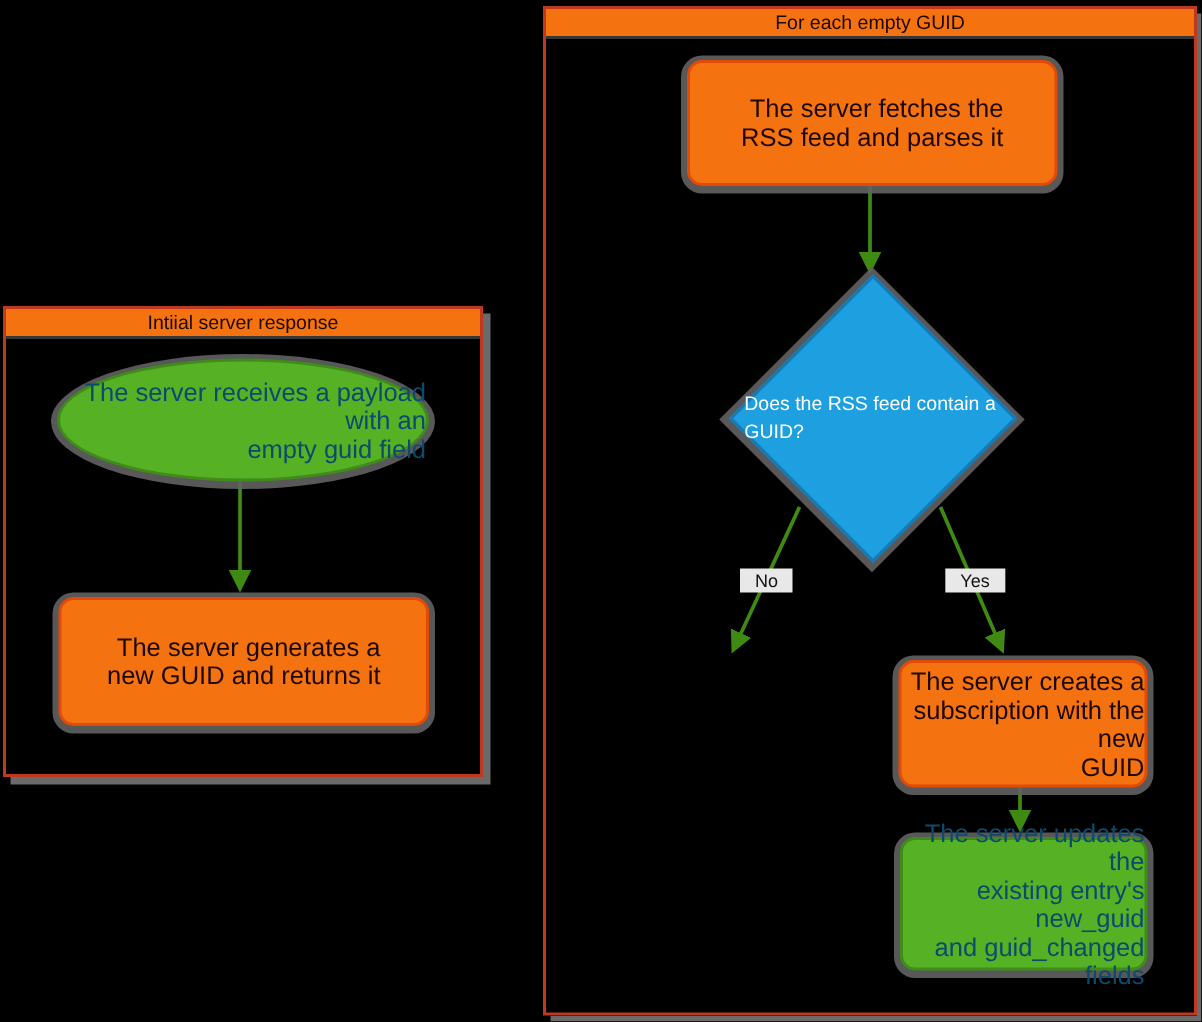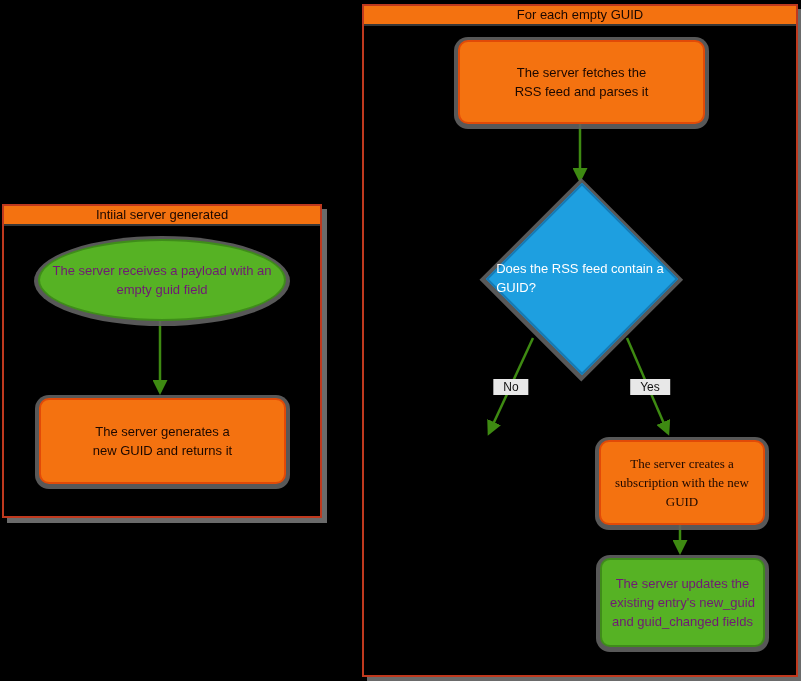--- a/index.html
+++ b/index.html
@@ -36,31 +36,31 @@
     text-align: center;
     box-shadow: 0 2px 0 0 rgba(100,100,100,0.55);
   }
 
   
   .node {
     position: absolute;
     display: flex;
     align-items: center;
     justify-content: center;
-    text-align: center;
-    font-size: 13px;
+    text-align: right;
+    font-size: 17px;
     line-height: 19px;
     white-space: pre-line;
     z-index: 2;
     box-shadow: 0 1px 0 4px rgba(98,98,98,0.9);
   }
   .node.rect    { border-radius: 10px; }
   .node.ellipse { border-radius: 50%; }
   .node.orange  { background: var(--orange); border: 2px solid var(--orange-border); color: var(--dark-text); }
-  .node.green   { background: var(--green);  border: 2px solid var(--green-border);  color: #701a75; }
+  .node.green   { background: var(--green);  border: 2px solid var(--green-border);  color: #0c4a6e; }
 
   .diamond-shape {
     position: absolute;
     left: 514px; top: 211px;
     width: 132px; height: 132px;
     transform: rotate(45deg);
     background: var(--blue);
     border: 2px solid var(--blue-border);
     box-shadow: 0 1px 0 4px rgba(98,98,98,0.9);
     z-index: 2;
@@ -103,21 +103,21 @@
     padding: 1px 10px;
     z-index: 3;
   }
 </style>
 </head>
 <body>
 
 <div class="stage">
 
   <div class="cluster" style="left:2px; top:204px; width:316px; height:310px;">
-    <div class="cluster-header">Intiial server generated</div>
+    <div class="cluster-header">Intiial server response</div>
   </div>
 
   <div class="cluster" style="left:362px; top:4px; width:432px; height:669px;">
     <div class="cluster-header">For each empty GUID</div>
   </div>
 
   <svg class="edges" viewBox="0 0 801 681">
     <defs>
       <marker id="arrow" viewBox="0 0 10 10" refX="8" refY="5" markerWidth="6" markerHeight="6" orient="auto-start-reverse">
         <path d="M 0 0 L 10 5 L 0 10 z" fill="#3e8a12"></path>
@@ -146,21 +146,21 @@
   <div class="node rect orange" style="left:458px; top:40px; width:243px; height:80px;">
     <span>The server fetches the
 RSS feed and parses it</span>
   </div>
 
   <div class="diamond-shape"></div>
   <div class="diamond-label">Does the RSS feed contain a
 GUID?</div>
 
 
-  <div class="node rect orange" style="left:599px; top:440px; width:162px; height:81px;font-family:Liberation Serif, serif;">
+  <div class="node rect orange" style="left:599px; top:440px; width:162px; height:81px;">
     <span>The server creates a
 subscription with the new
 GUID</span>
   </div>
 
   <div class="node rect green" style="left:600px; top:558px; width:161px; height:85px;">
     <span>The server updates the
 existing entry's new_guid
 and guid_changed fields</span>
   </div>

